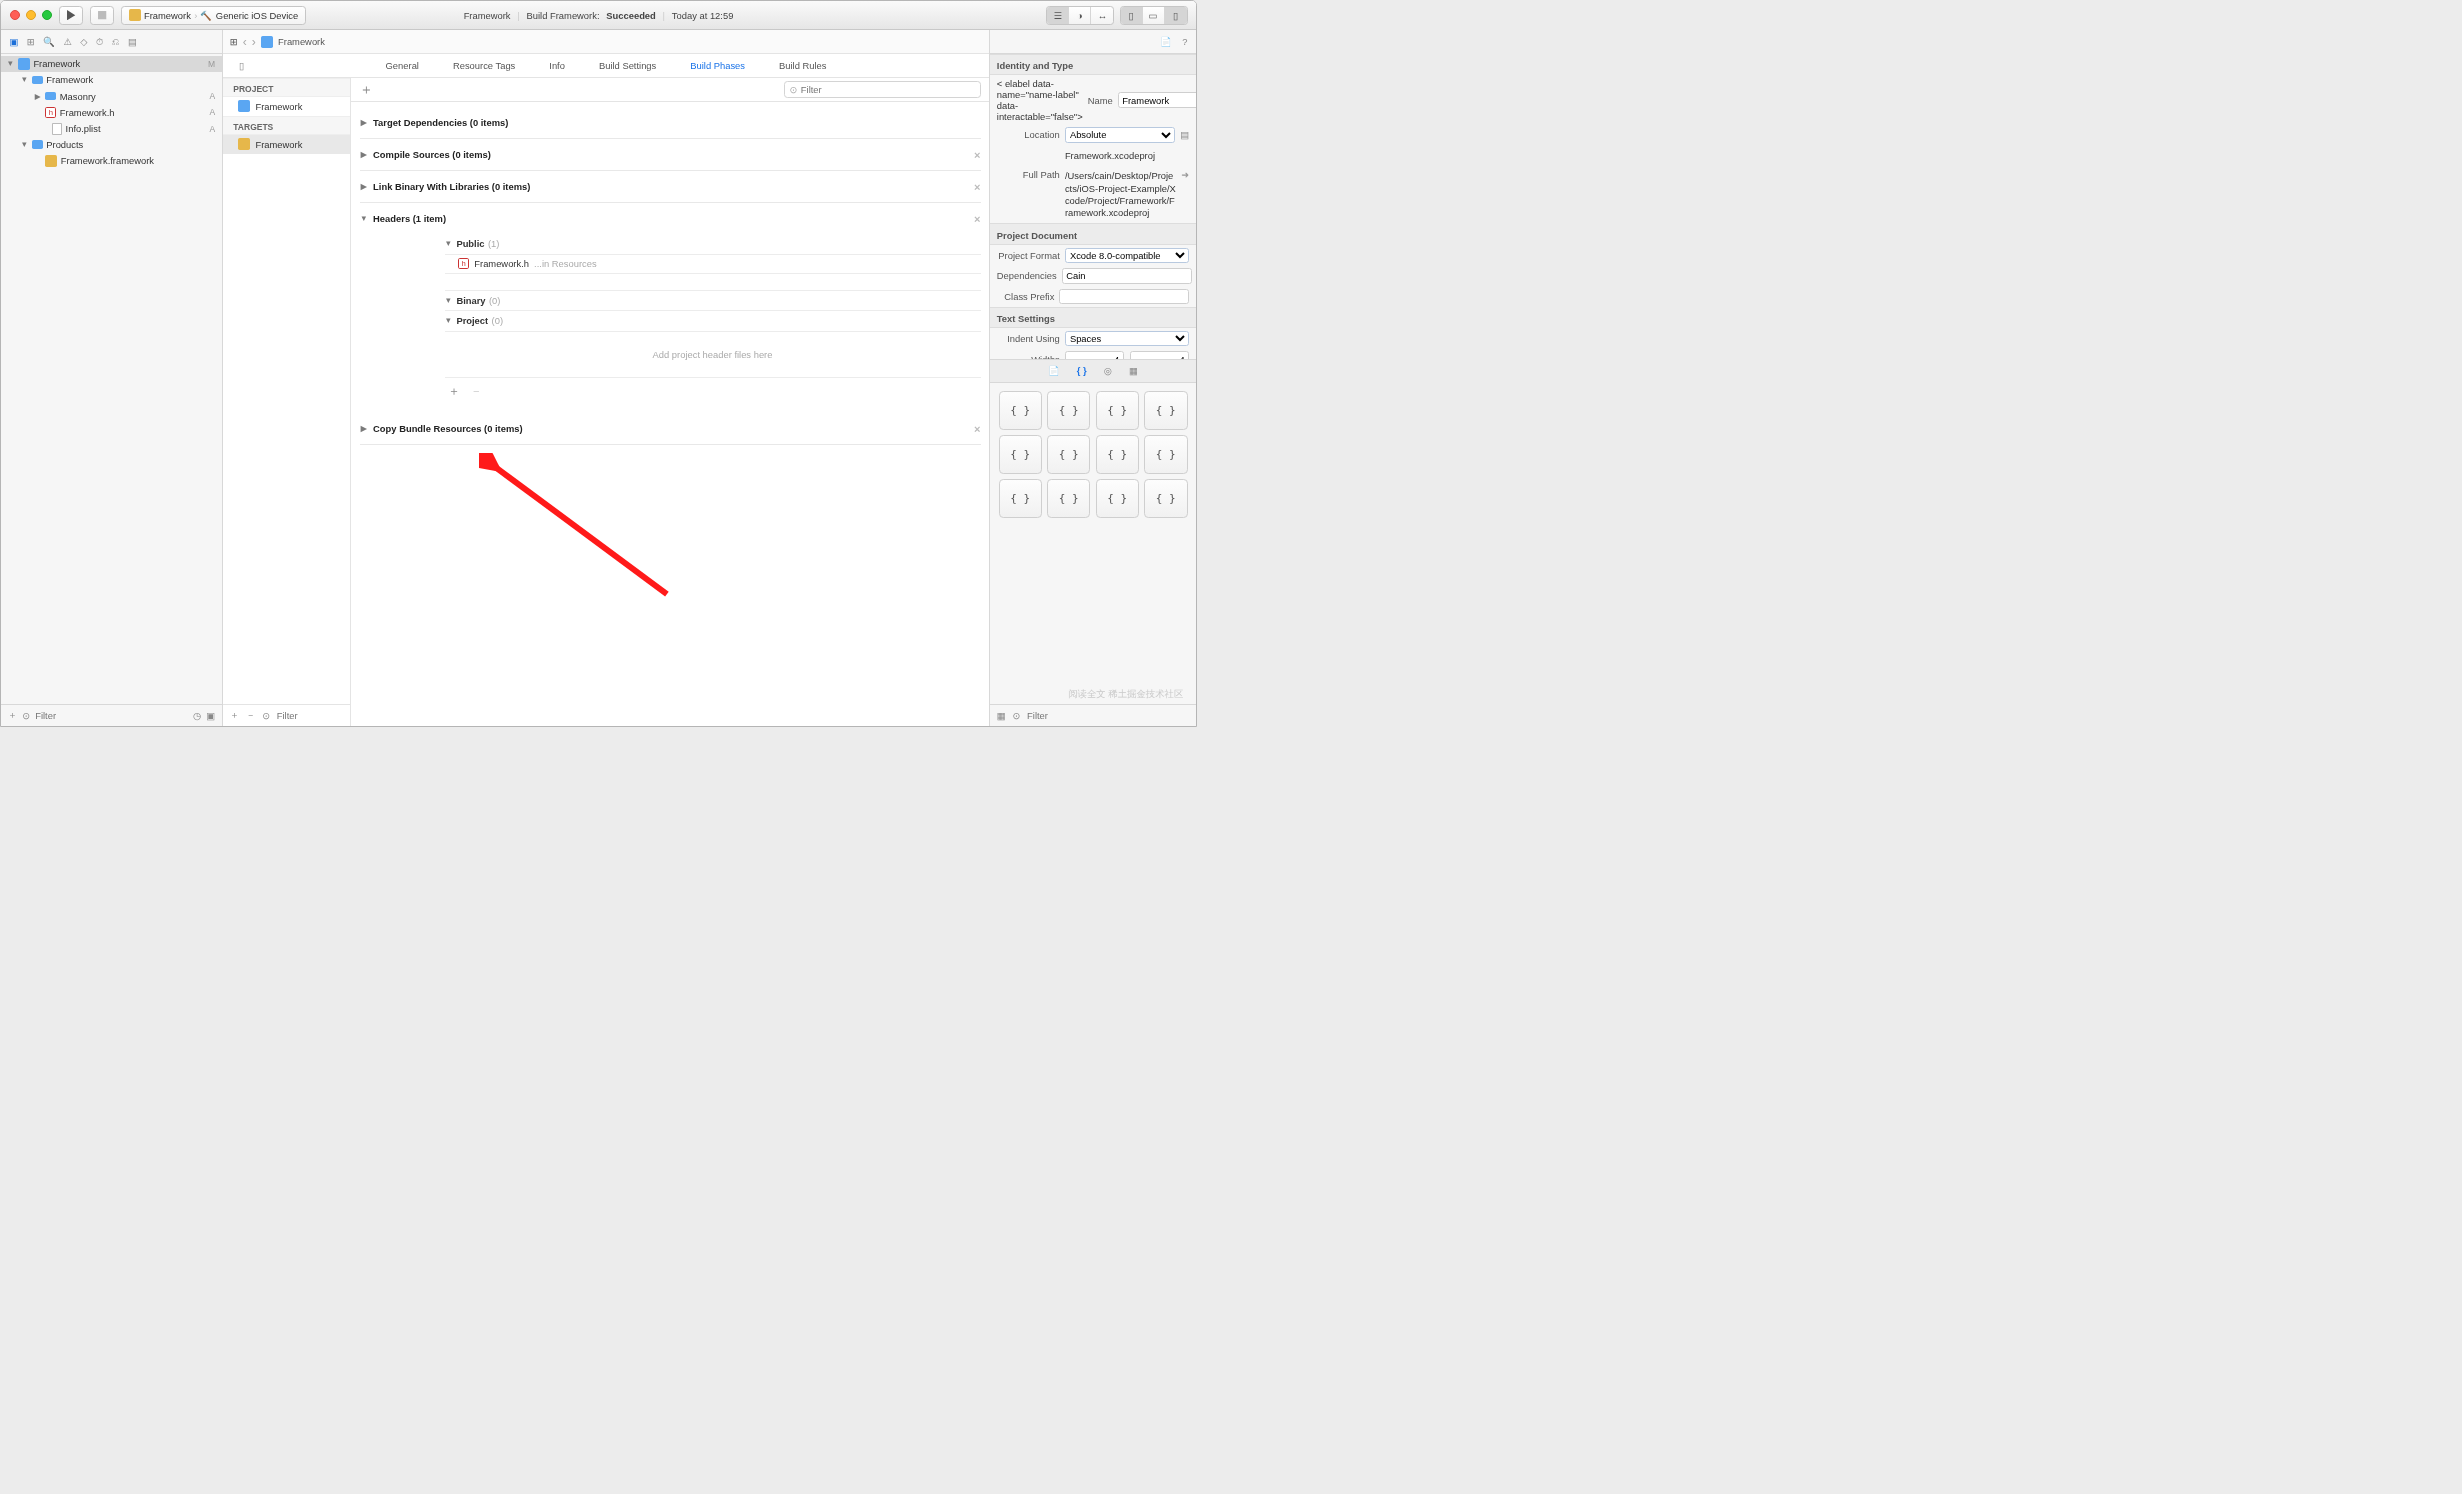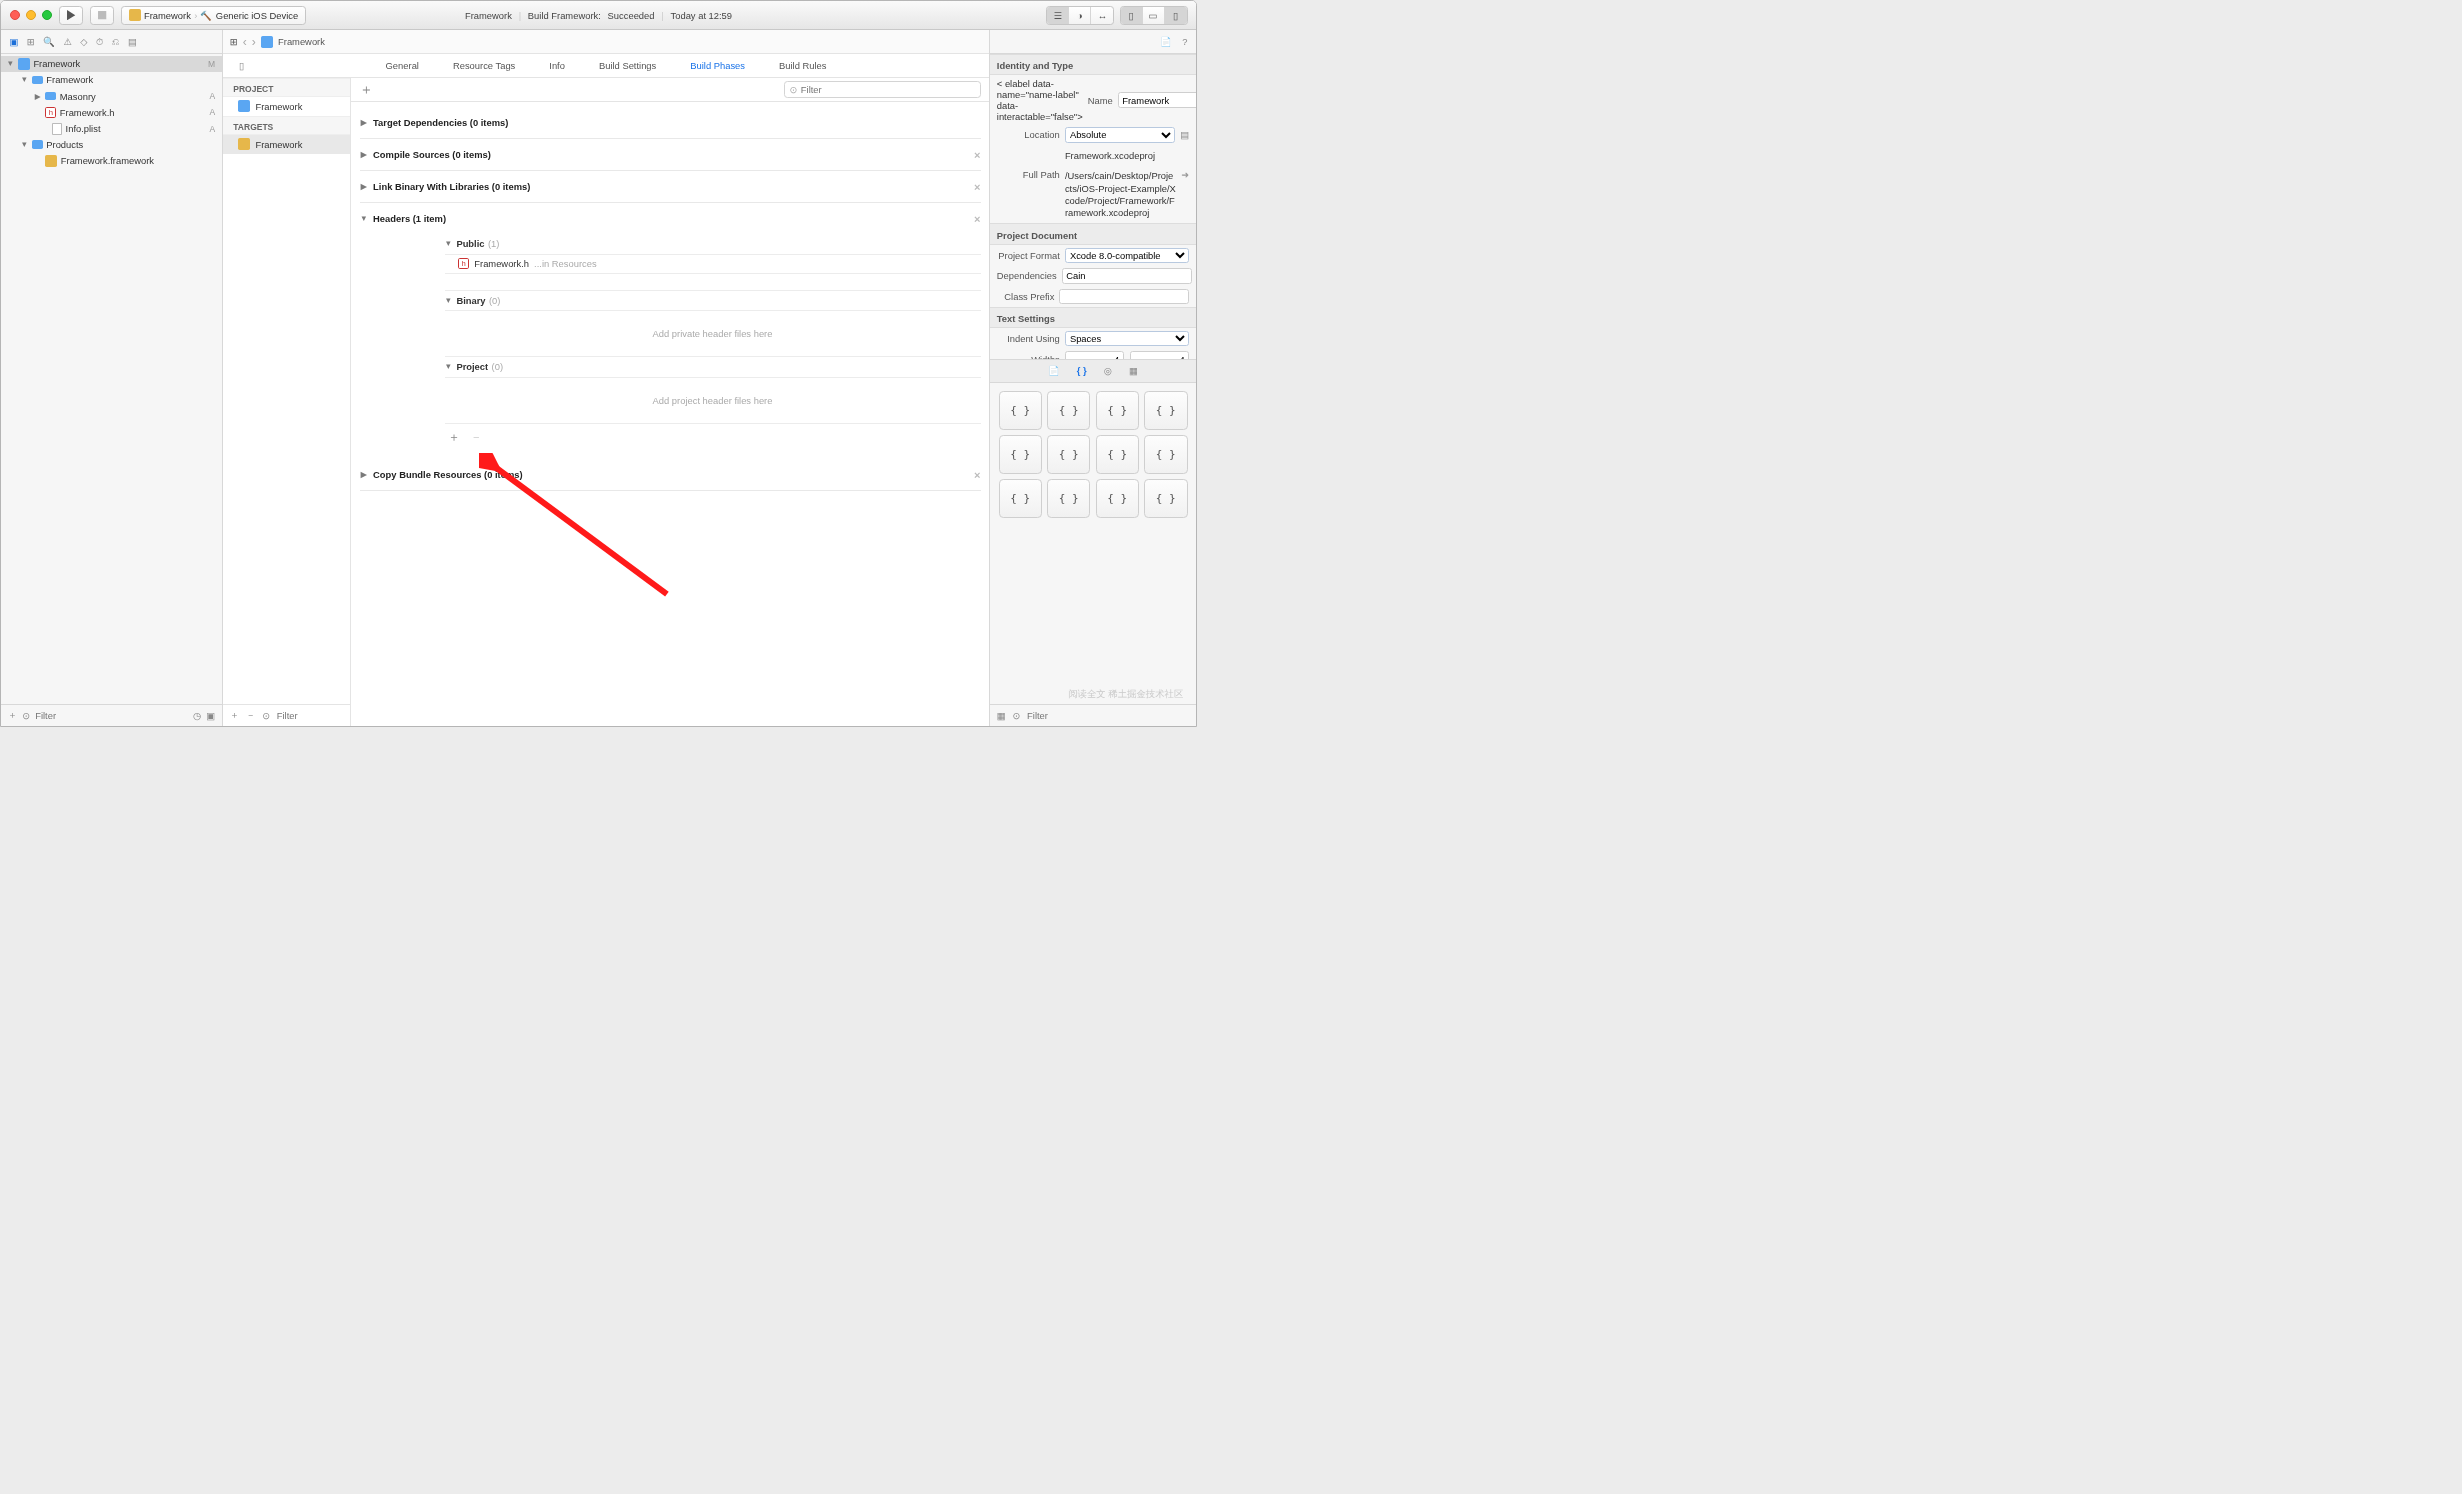--- a/index.html
+++ b/index.html
@@ -12,21 +12,21 @@
 .traffic span { width: 10.3px; height: 10.3px; border-radius: 50%; display: block; }
 .tl-close { background: #ff5f56; border: 0.9px solid #e14940; }
 .tl-min { background: #ffbd2e; border: 0.9px solid #dfa023; }
 .tl-max { background: #27c93f; border: 0.9px solid #1dad2b; }
 .tb-btn { height: 19px; border: 0.9px solid #c6c6c6; background: linear-gradient(#fff,#f3f3f3); border-radius: 3.4px; display: flex; align-items: center; justify-content: center; padding: 0 5.1px; min-width: 24px; color: #555; }
 .tb-btn svg { width: 10.3px; height: 10.3px; }
 .scheme { display: flex; align-items: center; gap: 3.4px; border: 0.9px solid #c6c6c6; border-radius: 3.4px; height: 19px; padding: 0 6.8px; background: linear-gradient(#fff,#f3f3f3); }
 .scheme-sep { color: #bbb; }
 .title-center { position: absolute; left: 50%; transform: translateX(-50%); display: flex; align-items: center; gap: 6.8px; color: #444; }
 .title-center .sep { color: #ccc; }
-.title-center b { font-weight: 400; }
+.title-center b { font-weight: 700; }
 .titlebar-right { margin-left: auto; display: flex; gap: 5.1px; }
 .btn-group { display: flex; border: 0.9px solid #c6c6c6; border-radius: 3.4px; overflow: hidden; background: linear-gradient(#fff,#f3f3f3); height: 19px; }
 .btn-group > div { width: 22px; display: flex; align-items: center; justify-content: center; border-right: 0.9px solid #d6d6d6; color: #555; }
 .btn-group > div:last-child { border-right: 0; }
 .btn-group > div.active { background: #d5d5d5; }
 
 
 .body { flex: 1; display: flex; min-height: 0; }
 
 
@@ -305,21 +305,20 @@
                   <span class="h-icon">h</span>
                   <span>Framework.h</span>
                   <span class="loc">...in Resources</span>
                 </div>
                 <div style="height:17px; border-bottom:0.9px solid #ececec"></div>
                 <div class="sub-section-hdr">
                   <span class="disc">▼</span>
                   <b>Binary</b>
                   <span class="count">(0)</span>
                 </div>
-                <div class="placeholder">Add private header files here</div>
                 <div class="sub-section-hdr">
                   <span class="disc">▼</span>
                   <b>Project</b>
                   <span class="count">(0)</span>
                 </div>
                 <div class="placeholder">Add project header files here</div>
                 <div class="add-remove">
                   <span>＋</span>
                   <span style="color:#ccc">－</span>
                 </div>

